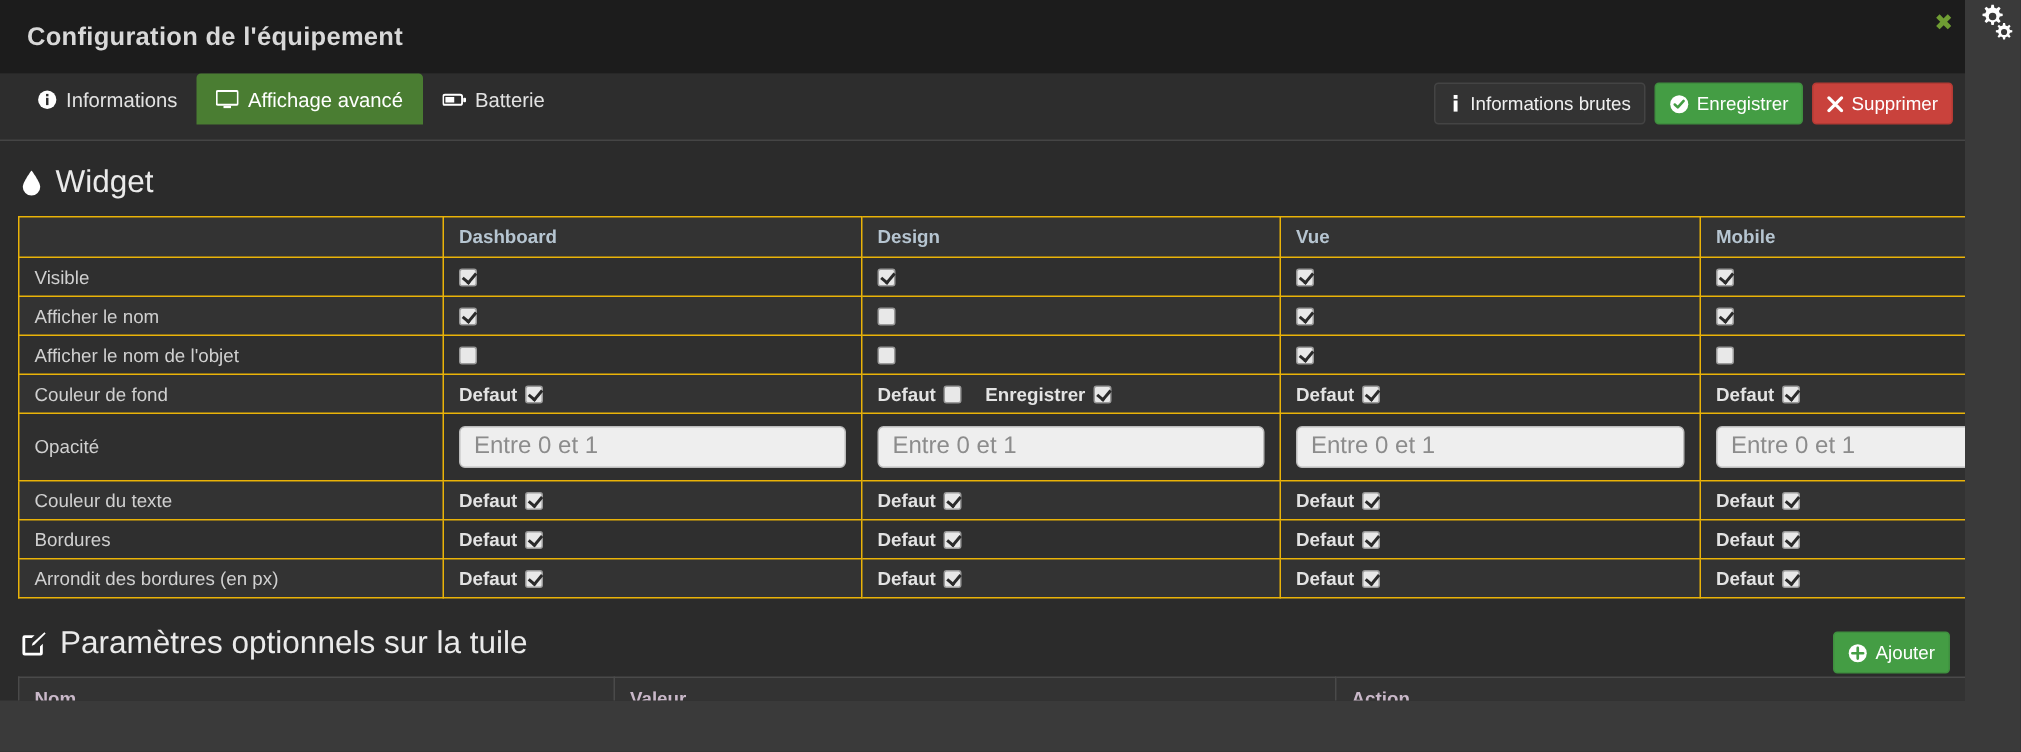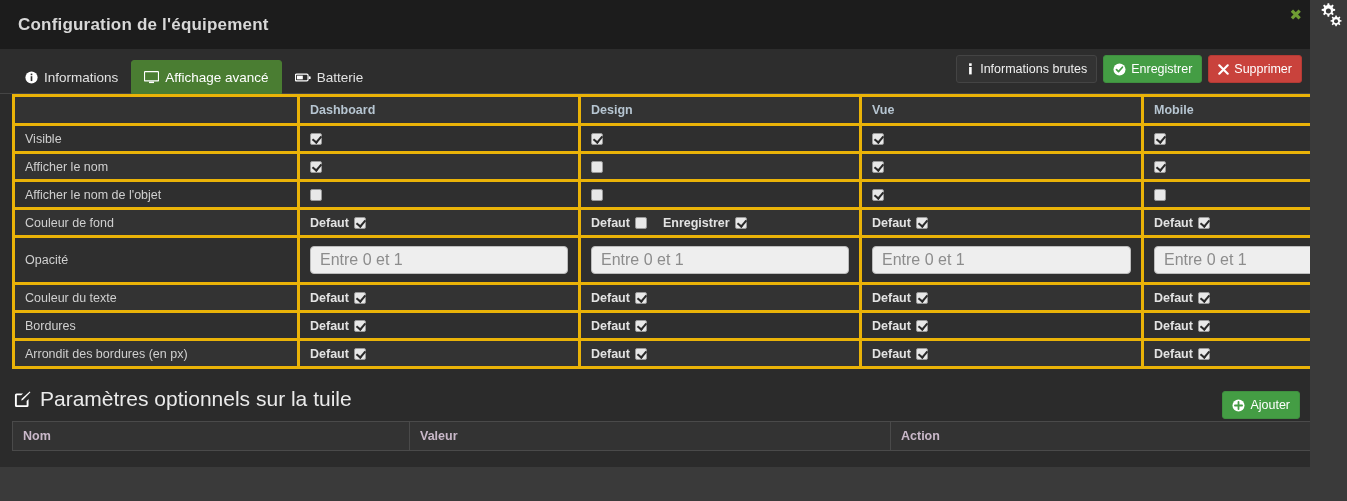--- a/index.html
+++ b/index.html
@@ -56,21 +56,20 @@
   .tabbar {
     position: relative;
     height: 44px;
     background: #2d2d2d;
     border-bottom: 1px solid #454545;
     display: flex;
     align-items: flex-end;
   }
   .tabs {
     display: flex;
-    align-items: flex-end;
     margin-left: 12px;
     height: 100%;
   }
   .tab {
     display: flex;
     align-items: center;
     gap: 6px;
     height: 32px;
     padding: 0 12px;
     color: #e2e2e2;
@@ -121,21 +120,21 @@
   }
   .section-title .ic { display: flex; align-items: center; }
   
   table.grid {
     border-collapse: collapse;
     width: 1296px;
     margin-left: 12px;
     table-layout: fixed;
   }
   table.grid th, table.grid td {
-    border: 3px solid #eab308;
+    border: 1px solid #eab308;
     padding: 0 10px;
     height: 25px;
     font-size: 12.5px;
     color: #d0d0d0;
     text-align: left;
     vertical-align: middle;
     font-weight: normal;
   }
   table.grid thead th {
     color: #b6c5d1;
@@ -296,20 +295,28 @@
           <span class="ic">
             <svg width="11" height="11" viewBox="0 0 12 12">
                 <path d="M1.4 1.4 L10.6 10.6 M10.6 1.4 L1.4 10.6" stroke="#fff" stroke-width="2.3" stroke-linecap="round"></path>
               </svg>
           </span>
           <span>Supprimer</span>
         </div>
       </div>
     </div>
 
+    <div class="section-title">
+      <span class="ic">
+        <svg width="14" height="18" viewBox="0 0 14 18">
+            <path d="M7 0.6 C7 0.6 1.2 8.2 1.2 11.6 A5.8 5.8 0 0 0 12.8 11.6 C12.8 8.2 7 0.6 7 0.6 Z" fill="#ffffff"></path>
+          </svg>
+      </span>
+      <span>Widget</span>
+    </div>
 
     <table class="grid">
       <thead>
         <tr>
           <th class="colw1"></th>
           <th class="colw2">Dashboard</th>
           <th class="colw3">Design</th>
           <th class="colw4">Vue</th>
           <th class="colw5">Mobile</th>
         </tr>

